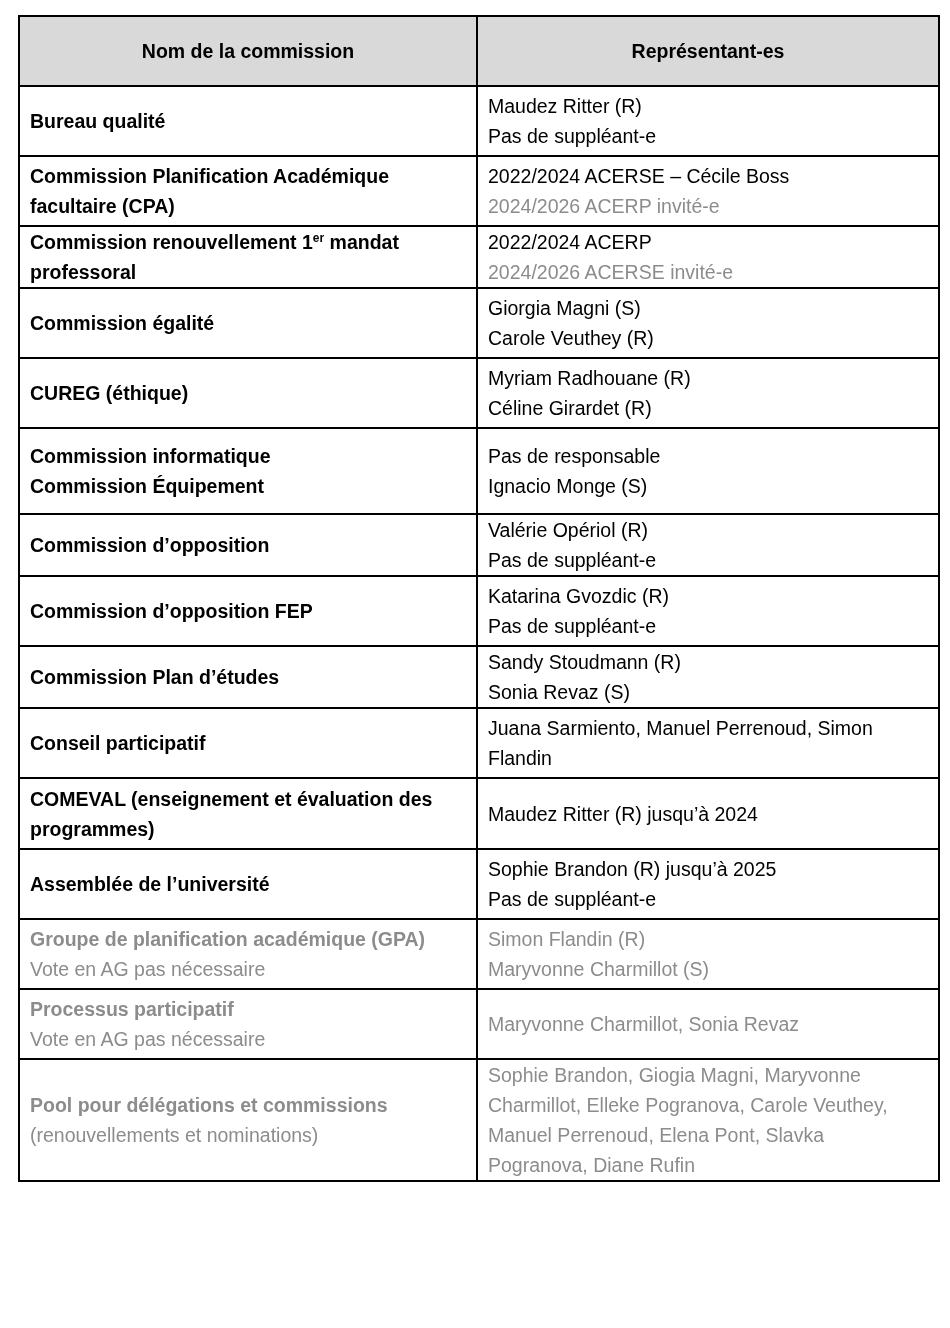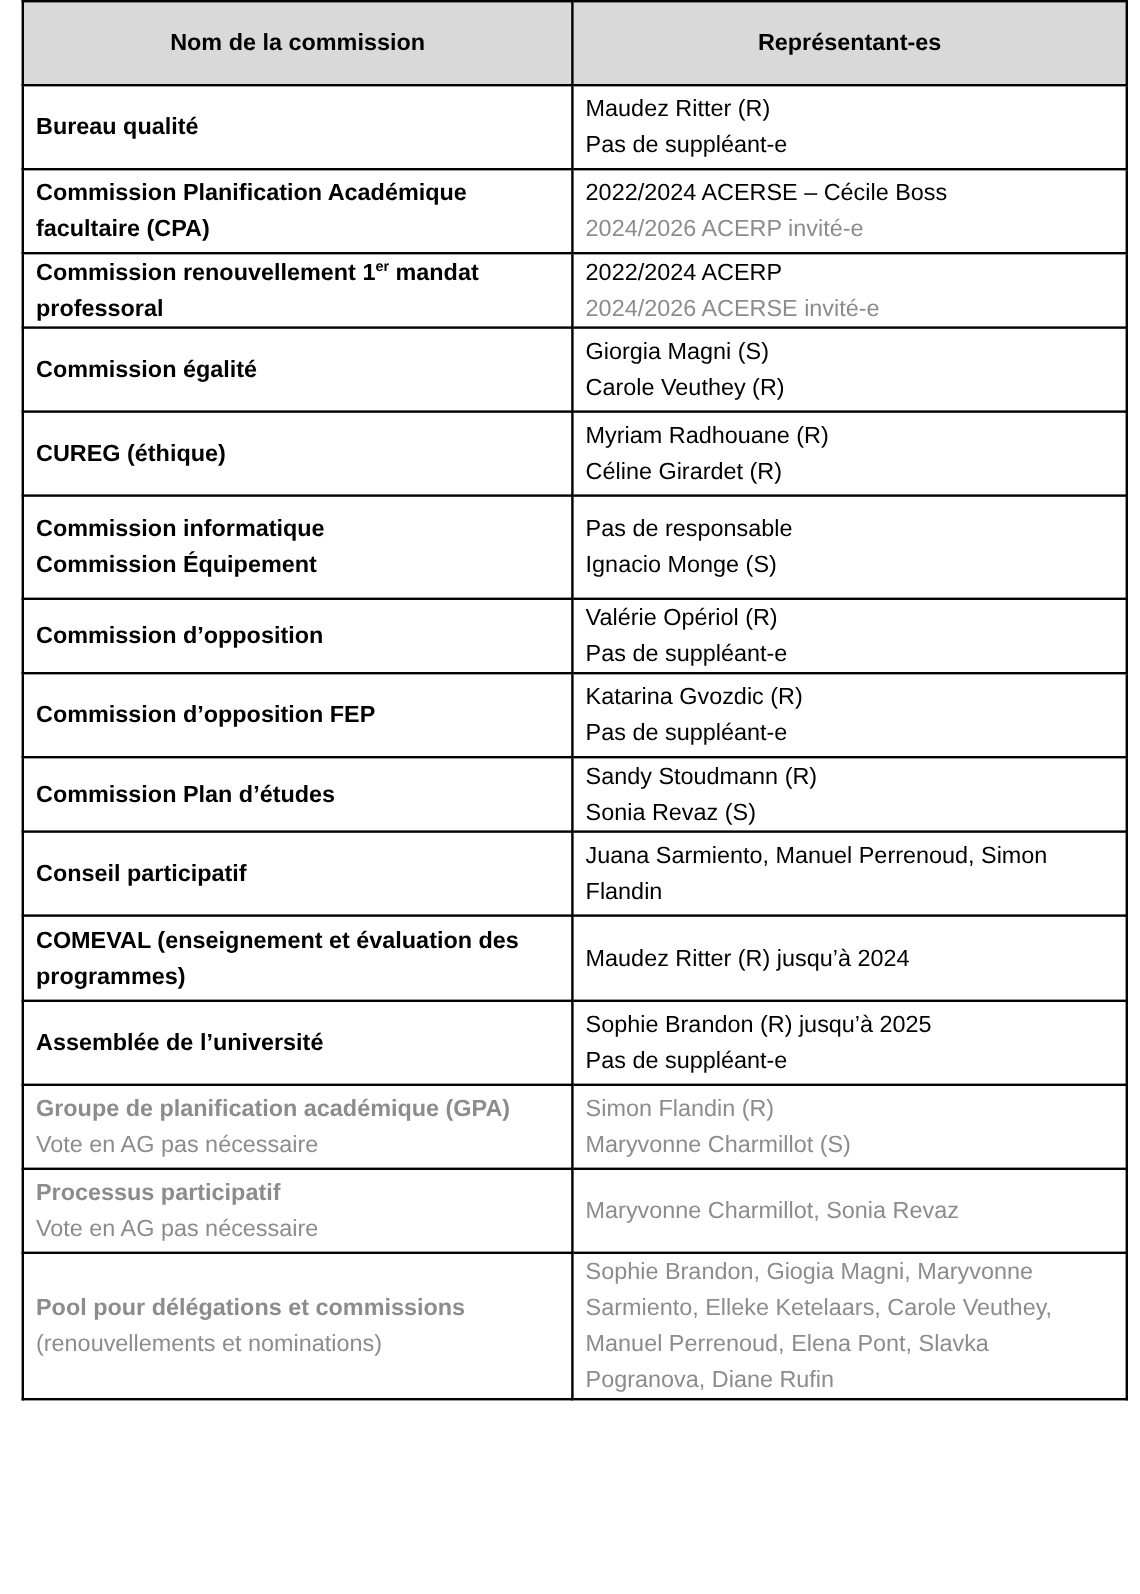--- a/index.html
+++ b/index.html
@@ -1,19 +1,19 @@
 <!DOCTYPE html>
 <html><head>
 <meta charset="utf-8">
 <style>
   html, body { margin: 0; padding: 0; background: #ffffff; }
   body { width: 950px; height: 1328px; position: relative; overflow: hidden;
          font-family: "Liberation Sans", sans-serif; color: #000; }
   table.commissions {
-    position: absolute; left: 18px; top: 0;
+    position: absolute; left: 18px; top: 15px;
     width: 920px; border-collapse: collapse; table-layout: fixed;
     font-size: 19.5px; line-height: 30px;
   }
   table.commissions col.c1 { width: 458px; }
   table.commissions col.c2 { width: 462px; }
   table.commissions th, table.commissions td {
     border: 2px solid #000; padding: 0 10px; vertical-align: middle; text-align: left;
   }
   table.commissions th {
     background: #d9d9d9; font-weight: bold; text-align: center; height: 68px;
@@ -162,17 +162,17 @@
         <td class="muted">
           <span class="line">Maryvonne Charmillot, Sonia Revaz</span>
         </td>
       </tr>
       <tr style="height: 114px;">
         <td class="name muted">
           <span class="line">Pool pour délégations et commissions</span>
           <span class="line normal">(renouvellements et nominations)</span>
         </td>
         <td class="muted">
-          <span class="line">Sophie Brandon, Giogia Magni, Maryvonne Sarmiento, Elleke Ketelaars, Carole Veuthey, Manuel Perrenoud, Elena Pont, Slavka Pogranova, Diane Rufin</span>
+          <span class="line">Sophie Brandon, Giogia Magni, Maryvonne Charmillot, Elleke Pogranova, Carole Veuthey, Manuel Perrenoud, Elena Pont, Slavka Pogranova, Diane Rufin</span>
         </td>
       </tr>
     </tbody>
 </table>
 
 </body></html>

